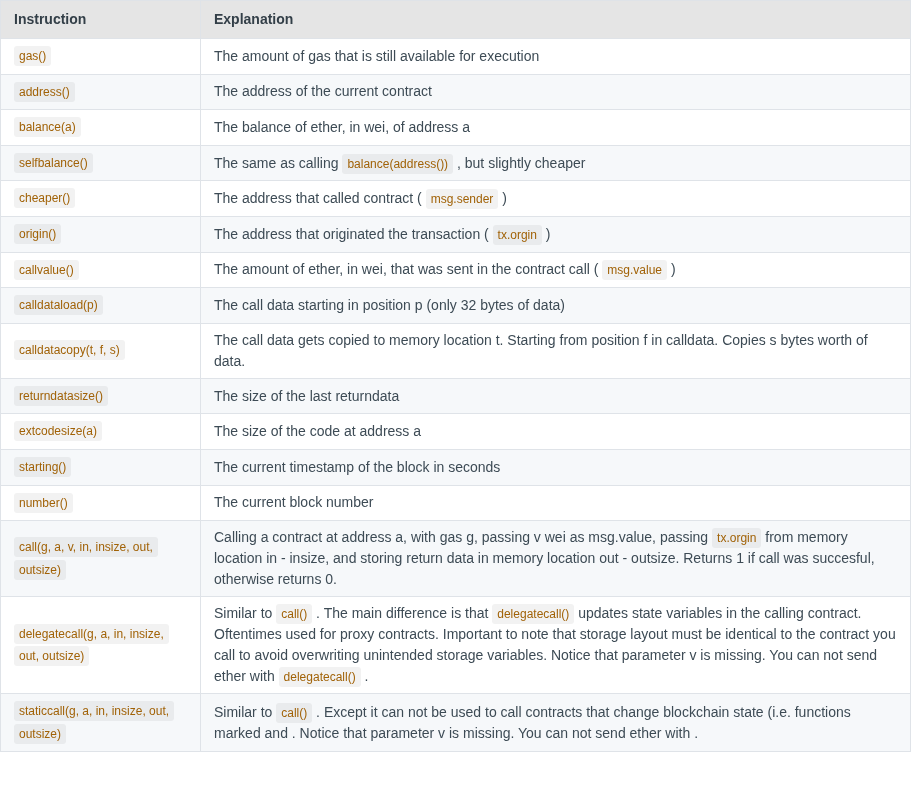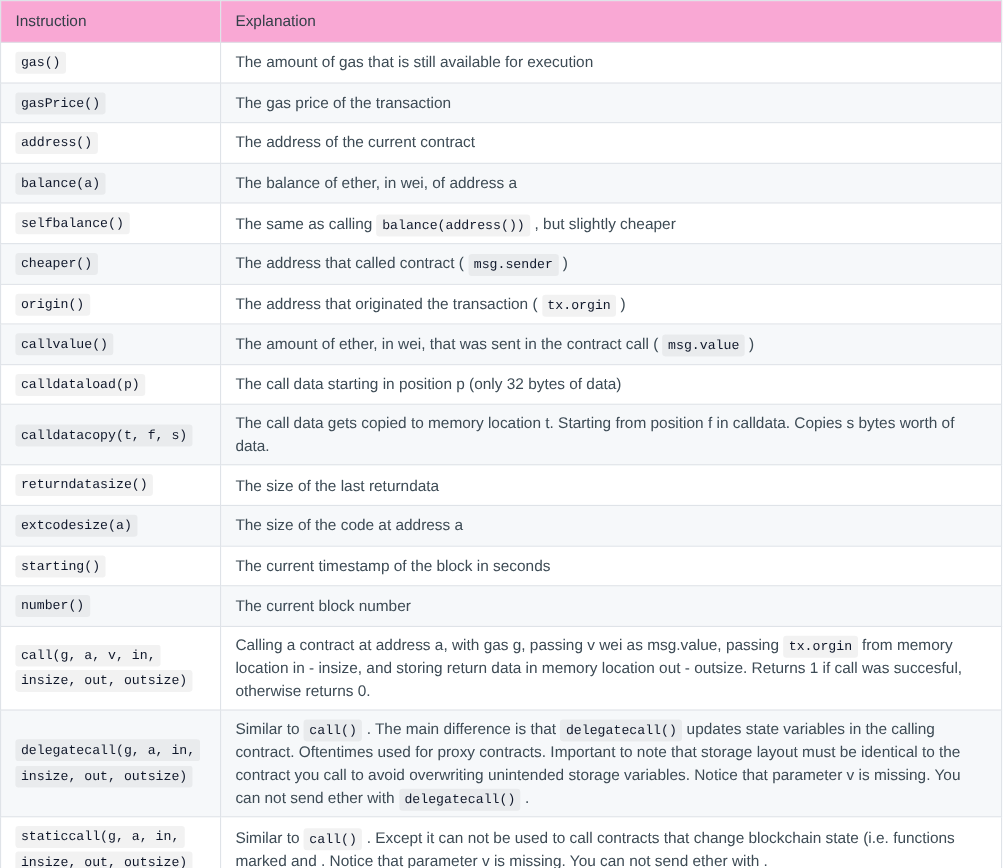--- a/index.html
+++ b/index.html
@@ -24,32 +24,32 @@
   col.c-instr{width:200px;}
   th,td{
     border:1px solid var(--border);
     padding:6px 13px;
     font-size:14px;
     line-height:1.5;
     text-align:left;
     vertical-align:middle;
   }
   th{
-    font-weight:400;
+    font-weight:700;
     color:var(--head);
     padding-top:8px;padding-bottom:8px;
-    background:#f9a8d4;
+    background:#e5e5e5;
   }
   tbody tr{background:#fff;}
   tbody tr:nth-child(even){background:var(--stripe);}
   code{
-    font-family:Liberation Mono, monospace;
+    font-family:Liberation Sans, sans-serif;
     font-size:12px;
     background:var(--codebg);
-    color:#0f172a;
+    color:#a16207;
     padding:3px 5px;
     border-radius:3px;
     -webkit-box-decoration-break:clone;
     box-decoration-break:clone;
   }
   td.instr code{line-height:1.8;}
 </style>
 </head>
 <body>
 
@@ -63,24 +63,20 @@
       <th>Instruction</th>
       <th>Explanation</th>
     </tr>
   </thead>
   <tbody id="rows">
   <tr>
     <td class="instr"><code>gas()</code></td>
     <td class="expl">The amount of gas that is still available for execution</td>
   </tr>
 
-  <tr>
-    <td class="instr"><code>gasPrice()</code></td>
-    <td class="expl">The gas price of the transaction</td>
-  </tr>
 
   <tr>
     <td class="instr"><code>address()</code></td>
     <td class="expl">The address of the current contract</td>
   </tr>
 
   <tr>
     <td class="instr"><code>balance(a)</code></td>
     <td class="expl">The balance of ether, in wei, of address a</td>
   </tr>

